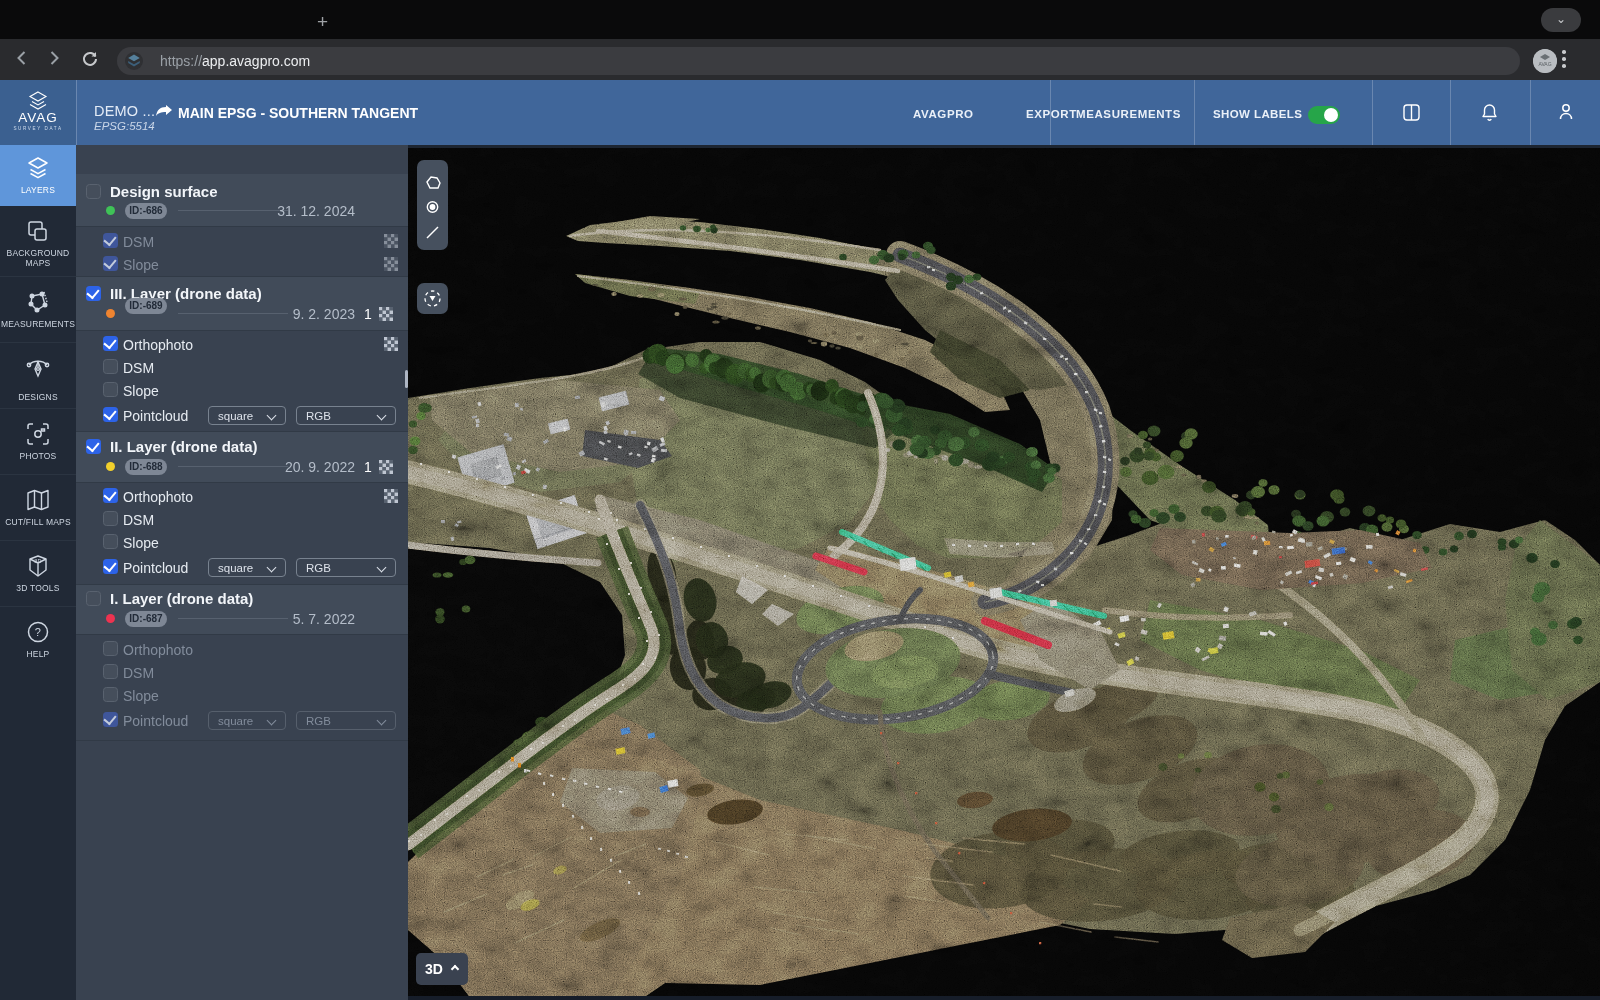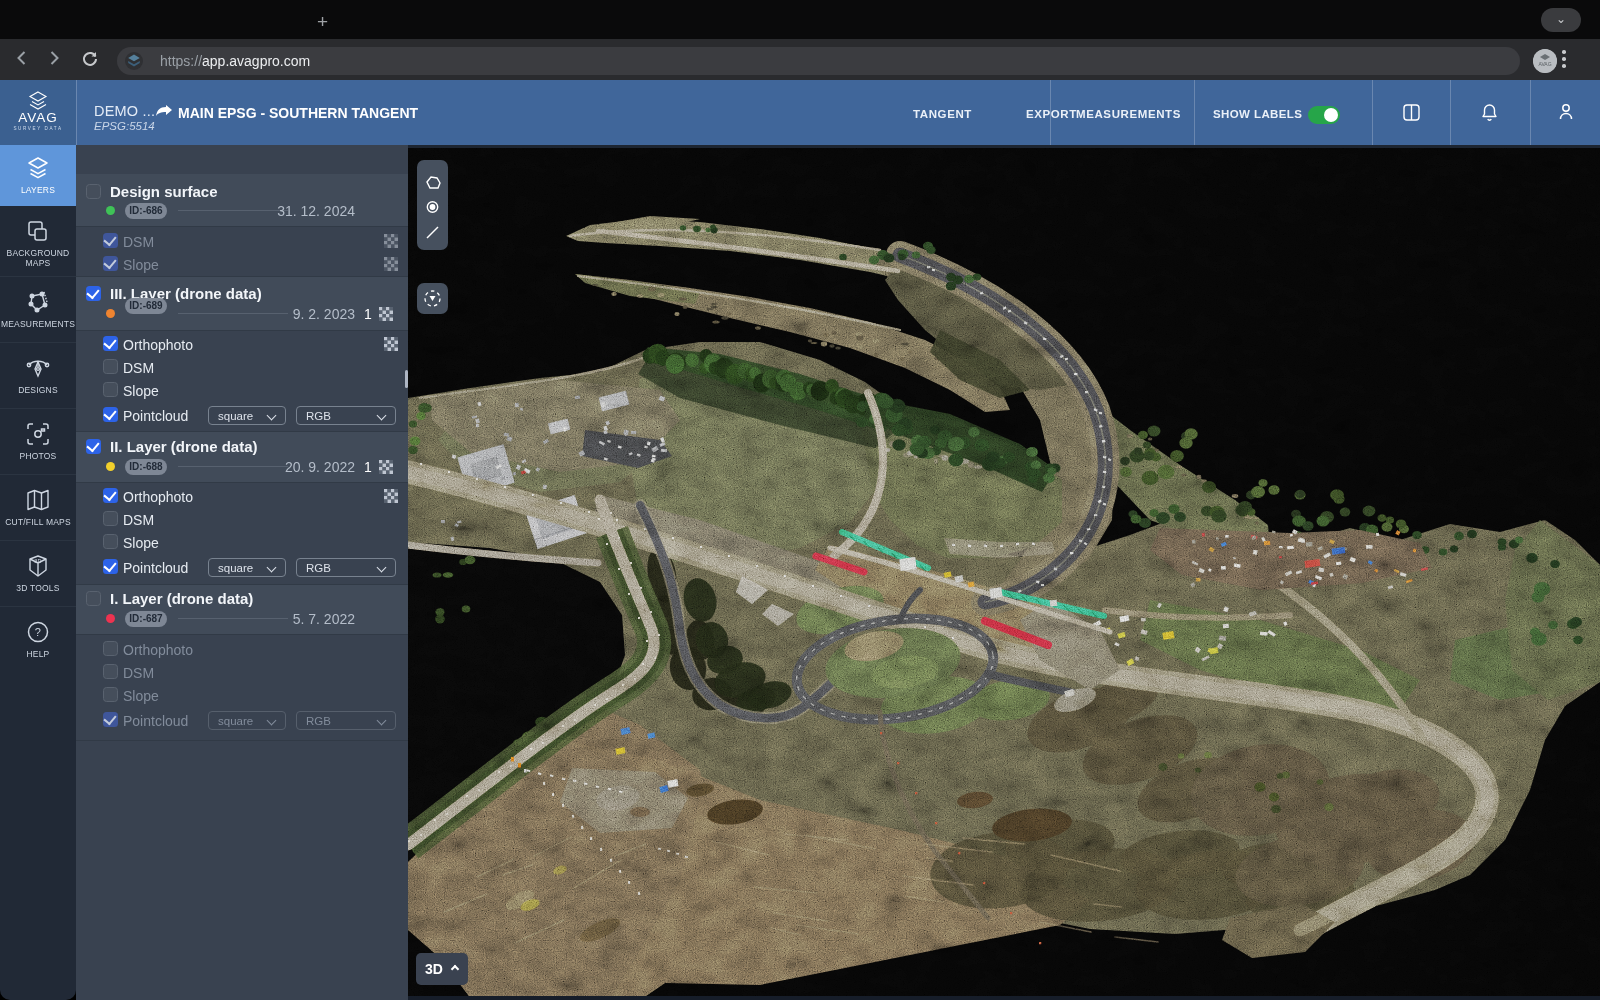--- a/index.html
+++ b/index.html
@@ -27,21 +27,21 @@
 #appbar{left:0;top:80px;width:1600px;height:65px;background:#40669a;color:#fff;}
 #logoblock{left:0;top:0;width:76px;height:65px;background:#3b6090;}
 #appbar .vdiv{position:absolute;top:0;width:1px;height:65px;background:rgba(255,255,255,0.22);}
 #demot{left:94px;top:23px;font-size:14.5px;color:#e3ebf6;letter-spacing:.2px;}
 #epsg{left:94px;top:40px;font-size:11.5px;font-style:italic;color:#c9d6e8;}
 #routet{left:178px;top:25px;font-size:14px;font-weight:bold;color:#fff;letter-spacing:0;}
 .hmenu{position:absolute;top:28px;font-size:11.5px;font-weight:bold;letter-spacing:.6px;color:#eaf0f8;}
 #toggle{left:1308px;top:26px;width:32px;height:18px;border-radius:9px;background:#26a549;}
 #toggle i{position:absolute;right:2px;top:2px;width:14px;height:14px;border-radius:50%;background:#fff;}
 
-#sidebar{left:0;top:145px;width:76px;height:855px;background:#212936;border-radius:10px;}
+#sidebar{left:0;top:145px;width:76px;height:855px;background:#212936;}
 .sbitem{position:absolute;left:0;width:76px;text-align:center;color:#cdd5e0;font-size:8.5px;letter-spacing:.2px;border-bottom:1px solid #2b3441;}
 .sbitem .lbl{position:absolute;left:0;width:76px;}
 #sb-layers{top:0;height:61px;background:#5f96da;color:#fff;border-bottom:none;}
 
 #panel{left:76px;top:145px;width:332px;height:855px;background:#394250;color:#e7ecf2;}
 #ptop{position:absolute;left:0;top:0;width:332px;height:29px;background:#414b59;border-bottom:1px solid #4e5866;font-size:13.5px;}
 .grp{position:absolute;left:0;width:332px;background:#414b59;}
 .blk{position:absolute;left:0;width:332px;background:#394250;}
 .cb{position:absolute;width:15px;height:15px;border-radius:3.5px;}
 .cb.on{background:#2d63e8;}
@@ -122,21 +122,21 @@
         <text x="38" y="50" font-size="4.6" letter-spacing="1.6" text-anchor="middle" fill="#cfdcec" font-family="Liberation Sans">SURVEY DATA</text>
       </svg>
     </div>
     <div class="vdiv" style="left:76px"></div>
     <div class="abs" id="demot">DEMO ...</div>
     <div class="abs" id="epsg">EPSG:5514</div>
     <svg class="abs" style="left:156px;top:25px" width="16" height="12" viewBox="0 0 16 12">
         <path d="M10 0l6 5-6 5V7C5 7 2 8 0 11 1 5 4 2 10 2z" fill="#fff"></path>
       </svg>
     <div class="abs" id="routet">MAIN EPSG - SOUTHERN TANGENT</div>
-    <div class="hmenu" style="left:913px">TANGENT</div>
+    <div class="hmenu" style="left:913px">AVAGPRO</div>
     <div class="hmenu" style="left:1026px">EXPORT</div>
     <div class="vdiv" style="left:1050px"></div>
     <div class="hmenu" style="left:1076px">MEASUREMENTS</div>
     <div class="vdiv" style="left:1194px"></div>
     <div class="hmenu" style="left:1213px;letter-spacing:.4px">SHOW LABELS</div>
     <div class="abs" id="toggle">
         <i></i>
       </div>
     <div class="vdiv" style="left:1372px"></div>
     <svg class="abs" style="left:1403px;top:24px" width="17" height="17" viewBox="0 0 17 17">
@@ -193,21 +193,21 @@
       <svg style="margin-top:12px" width="26" height="26" viewBox="0 0 26 26">
           <g stroke="#ced6e1" stroke-width="1.4" fill="none">
             <path d="M4 10c4-5 14-5 18 0"></path>
             <circle cx="4" cy="10" r="1.7"></circle>
             <circle cx="22" cy="10" r="1.7"></circle>
             <path d="M13 7l3 7-3 7-3-7z"></path>
             <path d="M13 7v5"></path>
             <circle cx="13" cy="14" r="1.4"></circle>
           </g>
         </svg>
-      <div class="lbl" style="top:42px">DESIGNS</div>
+      <div class="lbl" style="top:49px">DESIGNS</div>
     </div>
     <div class="sbitem" style="top:264px;height:66px">
       <svg style="margin-top:12px" width="26" height="26" viewBox="0 0 26 26">
           <g stroke="#ced6e1" stroke-width="1.5" fill="none">
             <path d="M3 8V5a2 2 0 0 1 2-2h3M18 3h3a2 2 0 0 1 2 2v3M23 18v3a2 2 0 0 1-2 2h-3M8 23H5a2 2 0 0 1-2-2v-3"></path>
             <circle cx="13" cy="13" r="3.2"></circle>
             <rect x="16.5" y="8" width="3" height="2"></rect>
           </g>
         </svg>
       <div class="lbl" style="top:42px">PHOTOS</div>

